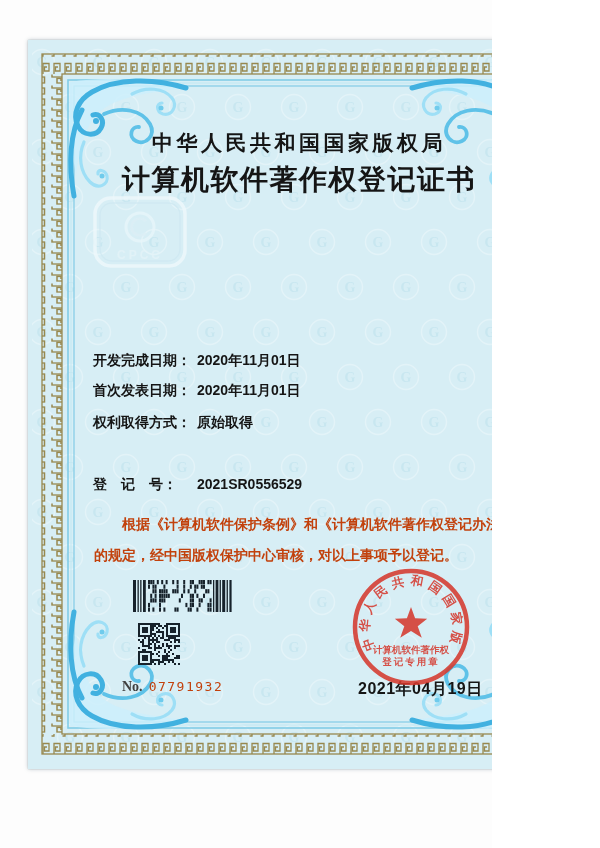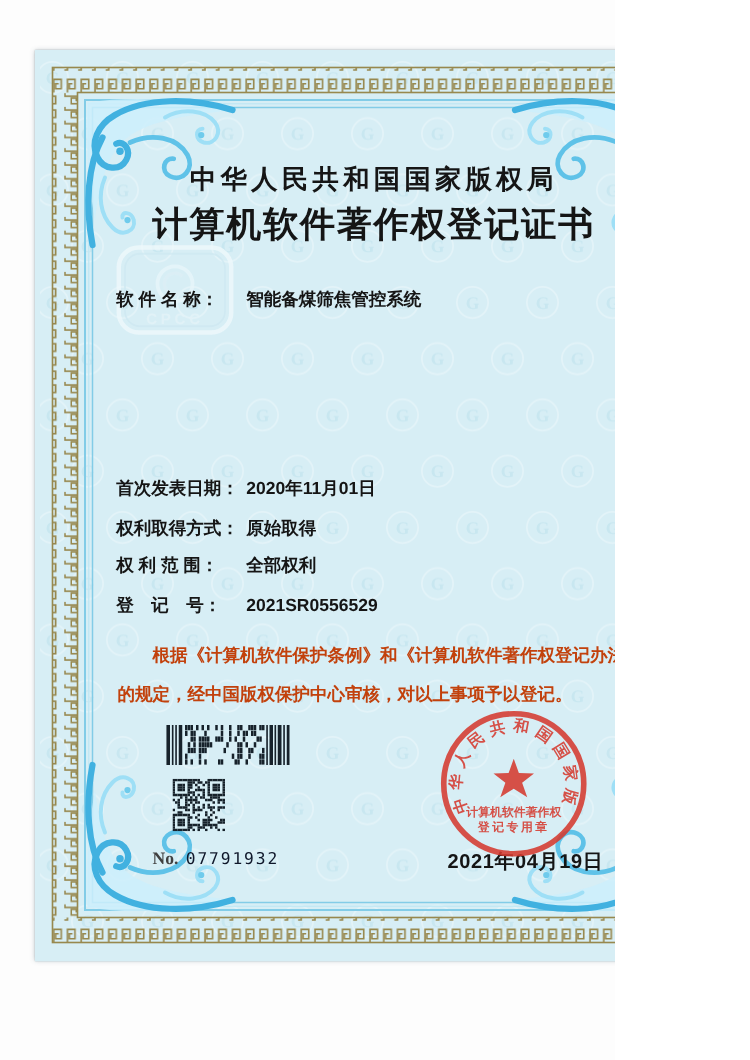--- a/index.html
+++ b/index.html
@@ -18,21 +18,21 @@
     font-family:"Liberation Serif",serif;font-weight:bold;font-size:28px;letter-spacing:1.5px;}
   .certno{right:66px;top:164px;font-size:13px;font-weight:bold;}
   .certno .gap{display:inline-block;width:10px;}
   .row{left:65px;font-size:14px;font-weight:bold;}
   .row .lab{display:inline-block;width:104px;}
   .statement{left:66px;top:469px;width:424px;white-space:normal;
     font-size:14px;font-weight:bold;line-height:31px;text-indent:2em;z-index:2;position:absolute;color:#c2410c;}
   .statement p{margin:0;}
   .serial{left:94px;top:638px;font-size:14px;}
   .serial .serial-label{font-family:"Liberation Serif",serif;color:#404040;font-weight:bold;}
-  .serial .serial-number{font-family:"DejaVu Sans Mono",monospace;color:#0f172a;font-size:13px;letter-spacing:1.5px;margin-left:6px;}
+  .serial .serial-number{font-family:"DejaVu Sans Mono",monospace;color:#c2410c;font-size:13px;letter-spacing:1.5px;margin-left:6px;}
   .issue-date{left:330px;top:639px;font-size:16px;font-weight:bold;letter-spacing:.5px;z-index:2;text-align:right;}
   .barcode{position:absolute;left:105px;top:540px;width:100px;height:32px;z-index:2;}
   .qr{position:absolute;left:110px;top:583px;width:42px;height:42px;z-index:2;}
   .seal{position:absolute;left:313px;top:517px;width:140px;height:140px;z-index:3;}
 </style>
 </head>
 <body>
 
 <div class="screen">
   <div class="paper">
@@ -94,31 +94,28 @@
         <circle cx="45" cy="29" r="14" fill="none" stroke="#e8f6fa" stroke-width="3"></circle>
         <path d="M51,23 A8.5,8.5 0 1 0 51,35" fill="none" stroke="#dceff6" stroke-width="2.6"></path>
         <text x="45" y="61" font-size="12" letter-spacing="3" text-anchor="middle" font-weight="bold" fill="#e4f3f8">CPCC</text>
       </g>
     </svg>
 
     <div class="txt authority">中华人民共和国国家版权局</div>
     <div class="txt cert-title">计算机软件著作权登记证书</div>
 
 
-    <div class="txt row" style="top:191px">
-      <span class="lab">软 件 名 称：</span><span class="val">智能备煤筛焦管控系统</span>
+    <div class="txt row" style="top:312px">
+      <span class="lab">开发完成日期：</span><span class="val">2020年11月01日</span>
     </div>
     <div class="txt row" style="top:342px">
       <span class="lab">首次发表日期：</span><span class="val">2020年11月01日</span>
     </div>
     <div class="txt row" style="top:374px">
       <span class="lab">权利取得方式：</span><span class="val">原始取得</span>
-    </div>
-    <div class="txt row" style="top:404px">
-      <span class="lab">权 利 范 围：</span><span class="val">全部权利</span>
     </div>
     <div class="txt row" style="top:436px">
       <span class="lab">登　记　号：</span><span class="val">2021SR0556529</span>
     </div>
 
     <div class="statement">
       <p>根据《计算机软件保护条例》和《计算机软件著作权登记办法》的规定，经中国版权保护中心审核，对以上事项予以登记。</p>
     </div>
 
     <svg class="barcode" id="barcode" viewBox="0 0 100 32" aria-hidden="true">

